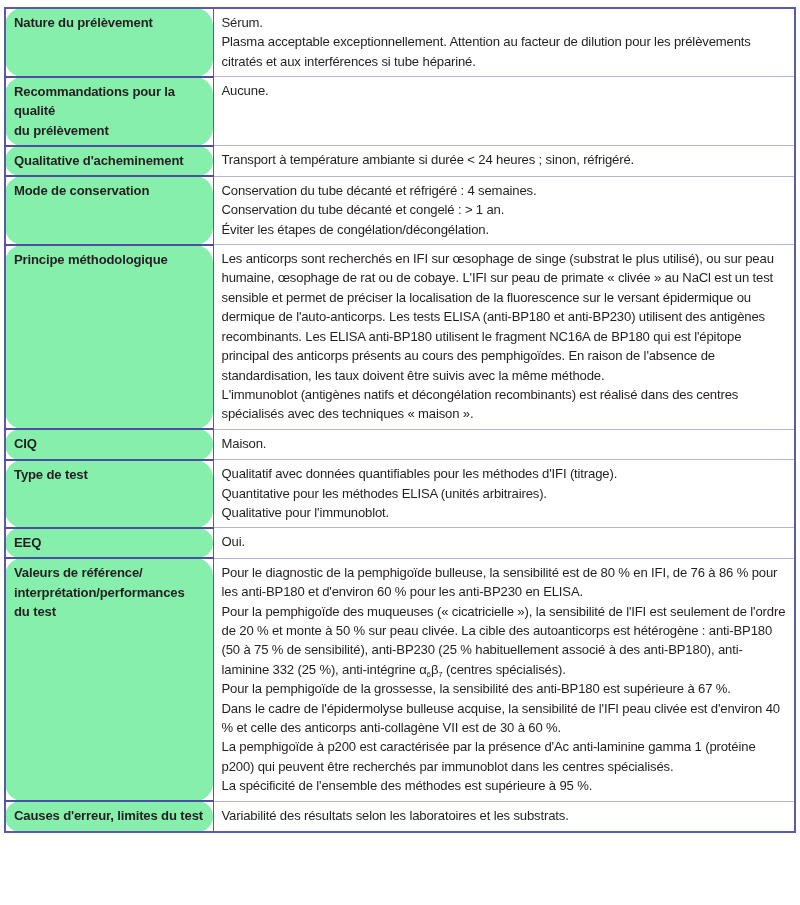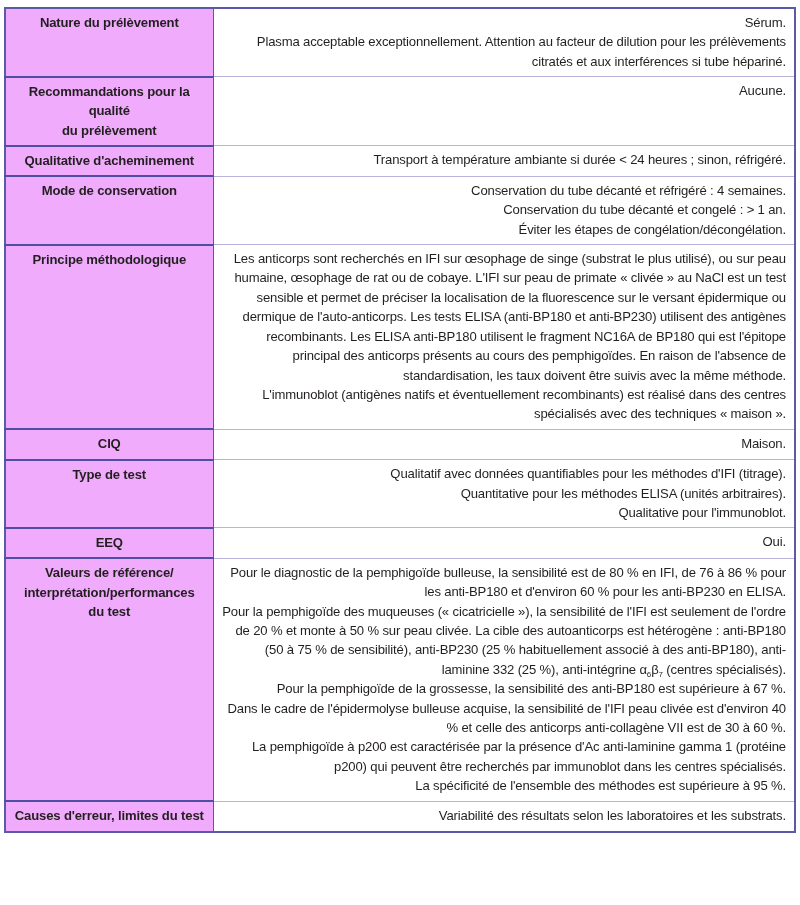--- a/index.html
+++ b/index.html
@@ -30,32 +30,33 @@
     table.info col.c-label { width: 208px; }
     table.info col.c-value { width: 582px; }
     table.info td {
       vertical-align: top;
       font-size: 13.1px;
       line-height: 19.4px;
       padding: 4px 8px 5px 8px;
       letter-spacing: -0.15px;
     }
     td.label {
-      background: #f0abfc;
+      background: #86efac;
       font-weight: bold;
-      text-align: center;
+      text-align: left;
       border-right: 1.5px solid #5a5aa8;
       border-bottom: 2px solid #4e4ea3;
       padding-left: 6px;
       padding-right: 6px;
       letter-spacing: -0.3px;
+      border-radius: 18px;
     }
     td.value {
       background: #ffffff;
-      text-align: right;
+      text-align: left;
       border-bottom: 1.5px solid #b9b4de;
       padding-left: 12px;
       padding-right: 10px;
     }
     tr:last-child td.label,
     tr:last-child td.value {
       border-bottom: none;
     }
     .line { display: block; }
     sub.greek {
@@ -107,21 +108,21 @@
           <span class="line">Conservation du tube décanté et réfrigéré : 4 semaines.</span>
           <span class="line">Conservation du tube décanté et congelé : &gt; 1 an.</span>
           <span class="line">Éviter les étapes de congélation/décongélation.</span>
         </td>
       </tr>
 
       <tr>
         <td class="label">Principe méthodologique</td>
         <td class="value">
           <span class="line">Les anticorps sont recherchés en IFI sur œsophage de singe (substrat le plus utilisé), ou sur peau humaine, œsophage de rat ou de cobaye. L'IFI sur peau de primate « clivée » au NaCl est un test sensible et permet de préciser la localisation de la fluorescence sur le versant épidermique ou dermique de l'auto-anticorps. Les tests ELISA (anti-BP180 et anti-BP230) utilisent des antigènes recombinants. Les ELISA anti-BP180 utilisent le fragment NC16A de BP180 qui est l'épitope principal des anticorps présents au cours des pemphigoïdes. En raison de l'absence de standardisation, les taux doivent être suivis avec la même méthode.</span>
-          <span class="line">L'immunoblot (antigènes natifs et éventuellement recombinants) est réalisé dans des centres spécialisés avec des techniques « maison ».</span>
+          <span class="line">L'immunoblot (antigènes natifs et décongélation recombinants) est réalisé dans des centres spécialisés avec des techniques « maison ».</span>
         </td>
       </tr>
 
 
       <tr>
         <td class="label">CIQ</td>
         <td class="value">
           <span class="line">Maison.</span>
         </td>
       </tr>

